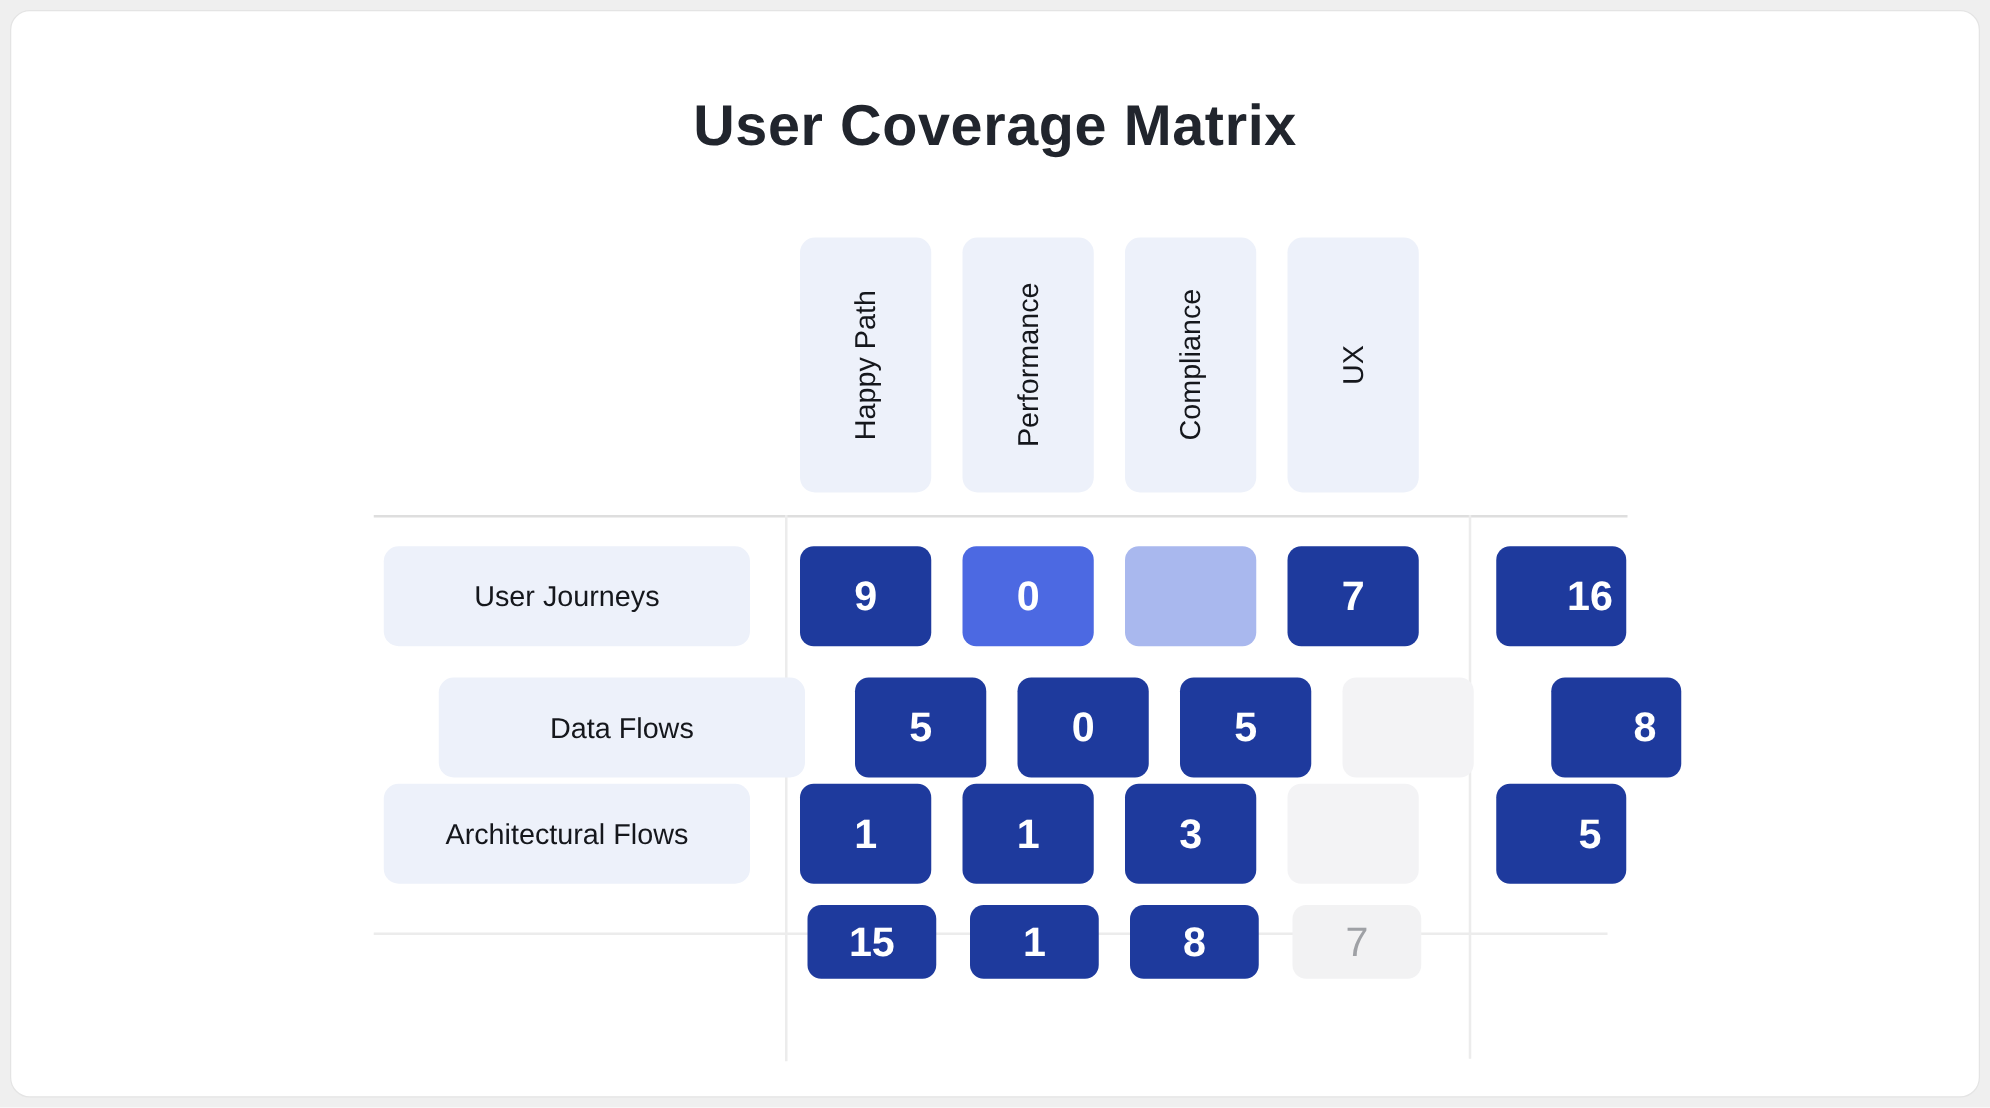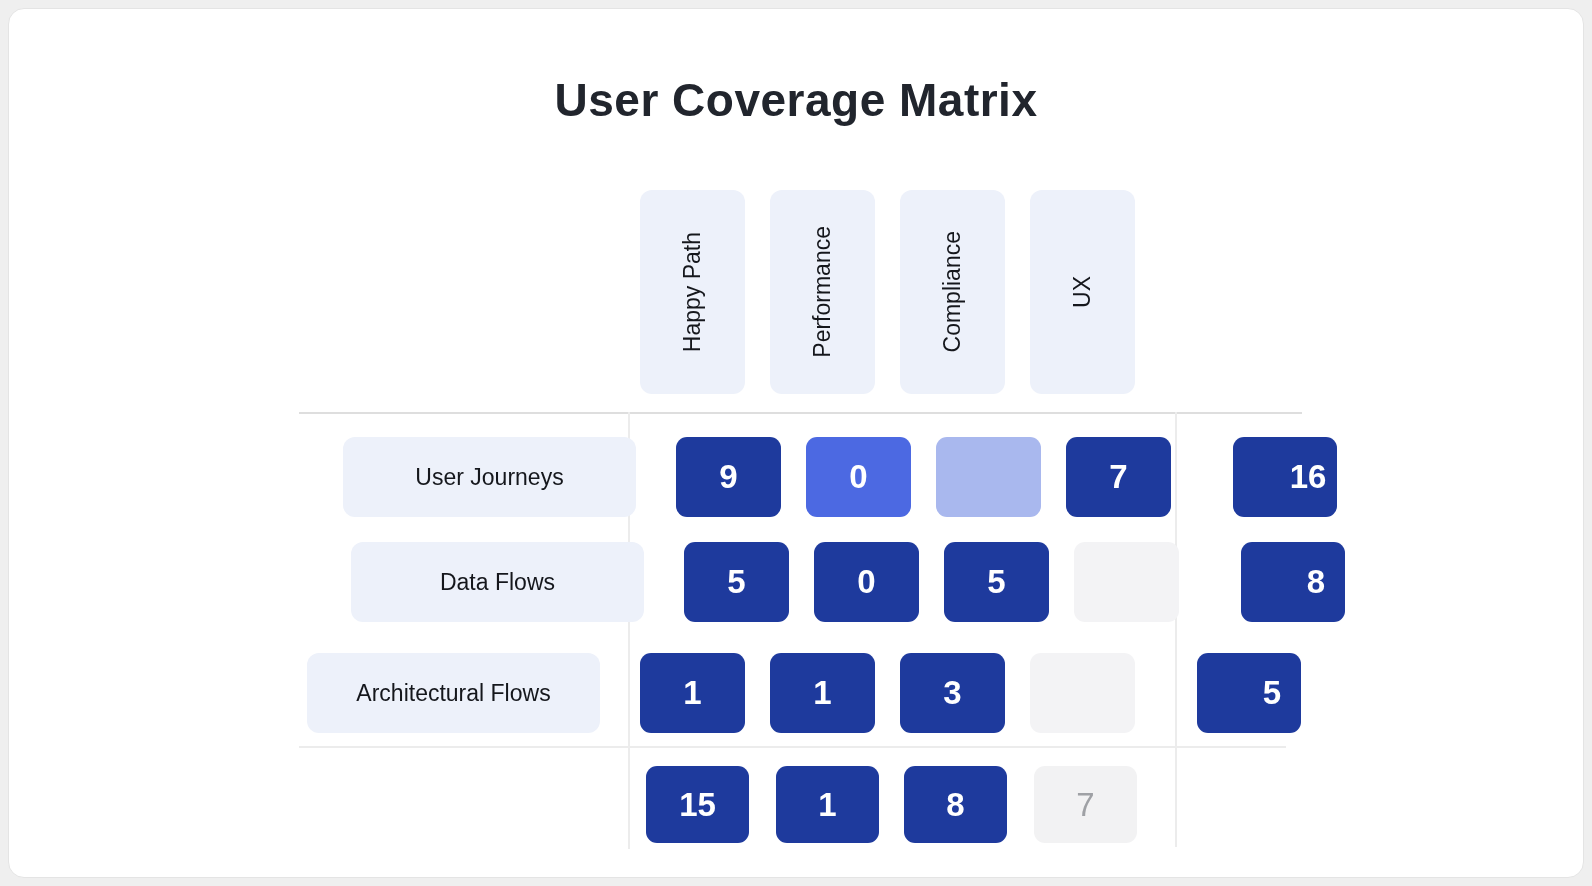--- a/index.html
+++ b/index.html
@@ -69,23 +69,23 @@
     width: 293px;
     height: 80px;
     background: #edf1fa;
     border-radius: 12px;
     display: flex;
     align-items: center;
     justify-content: center;
     font-size: 23px;
     color: #15171c;
   }
-  .r0 { top: 428px; margin-left: 36px; }
+  .r0 { top: 428px; }
   .r1 { top: 533px; margin-left: 44px; }
-  .r2 { top: 644px; }
+  .r2 { top: 618px; }
 
   
   .cell {
     position: absolute;
     width: 105px;
     height: 80px;
     border-radius: 11px;
     display: flex;
     align-items: center;
     justify-content: center;
@@ -93,21 +93,21 @@
     font-weight: 700;
     color: #ffffff;
   }
   .c0 { left: 631px; }
   .c1 { left: 761px; }
   .c2 { left: 891px; }
   .c3 { left: 1021px; }
   .ct { left: 1188px; width: 104px; padding-left: 46px; }
 
   
-  .bcell { top: 757px; height: 77px; width: 103px; }
+  .bcell { top: 715px; height: 59px; width: 103px; }
   .b0 { left: 637px; }
   .b1 { left: 767px; }
   .b2 { left: 895px; }
   .b3 { left: 1025px; }
 
   
   .v-dark      { background: #1e3a9d; color: #ffffff; }
   .v-medium    { background: #4c69e2; color: #ffffff; }
   .v-lightblue { background: #a9b8ee; }
   .v-gray      { background: #f3f3f5; }

